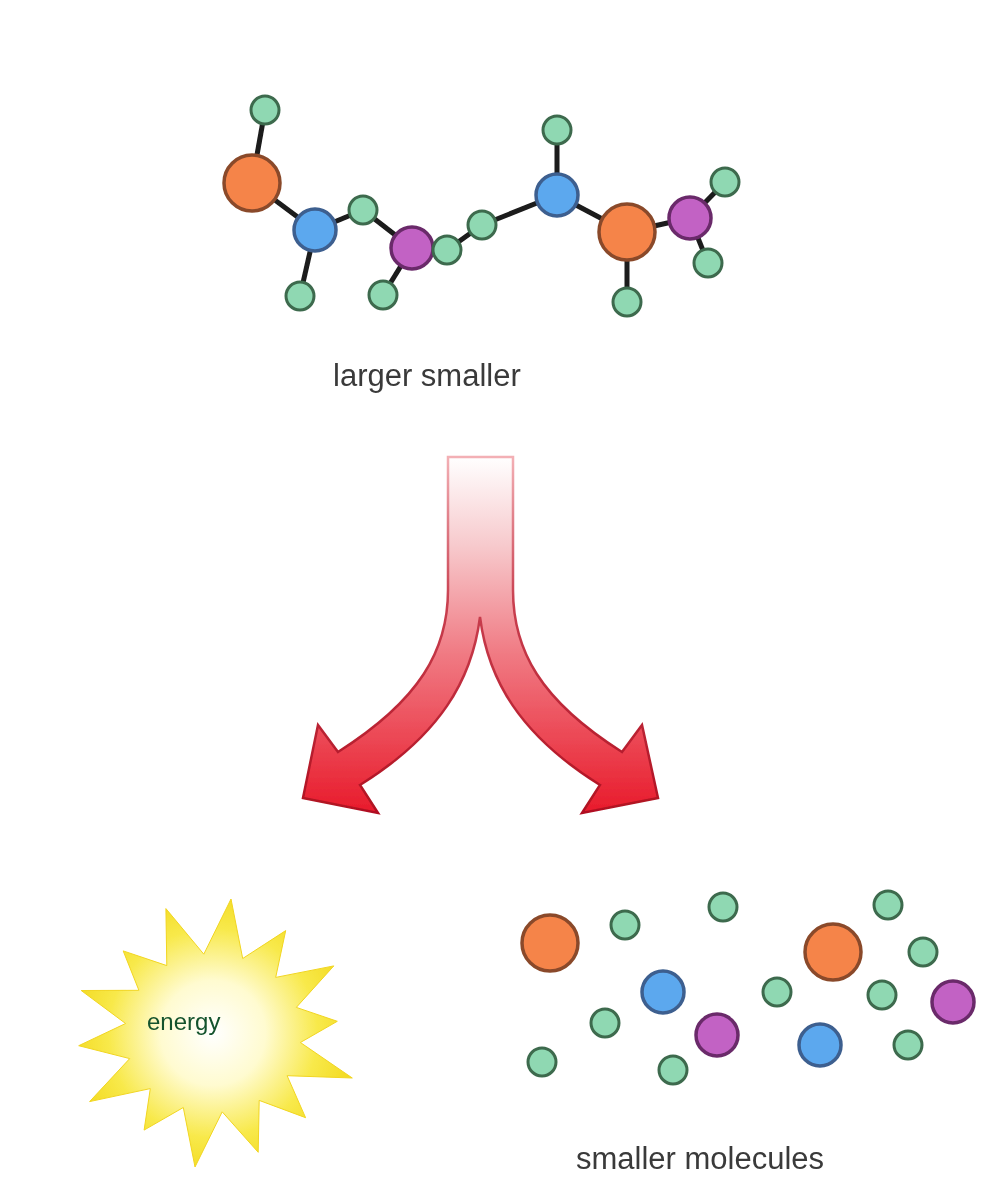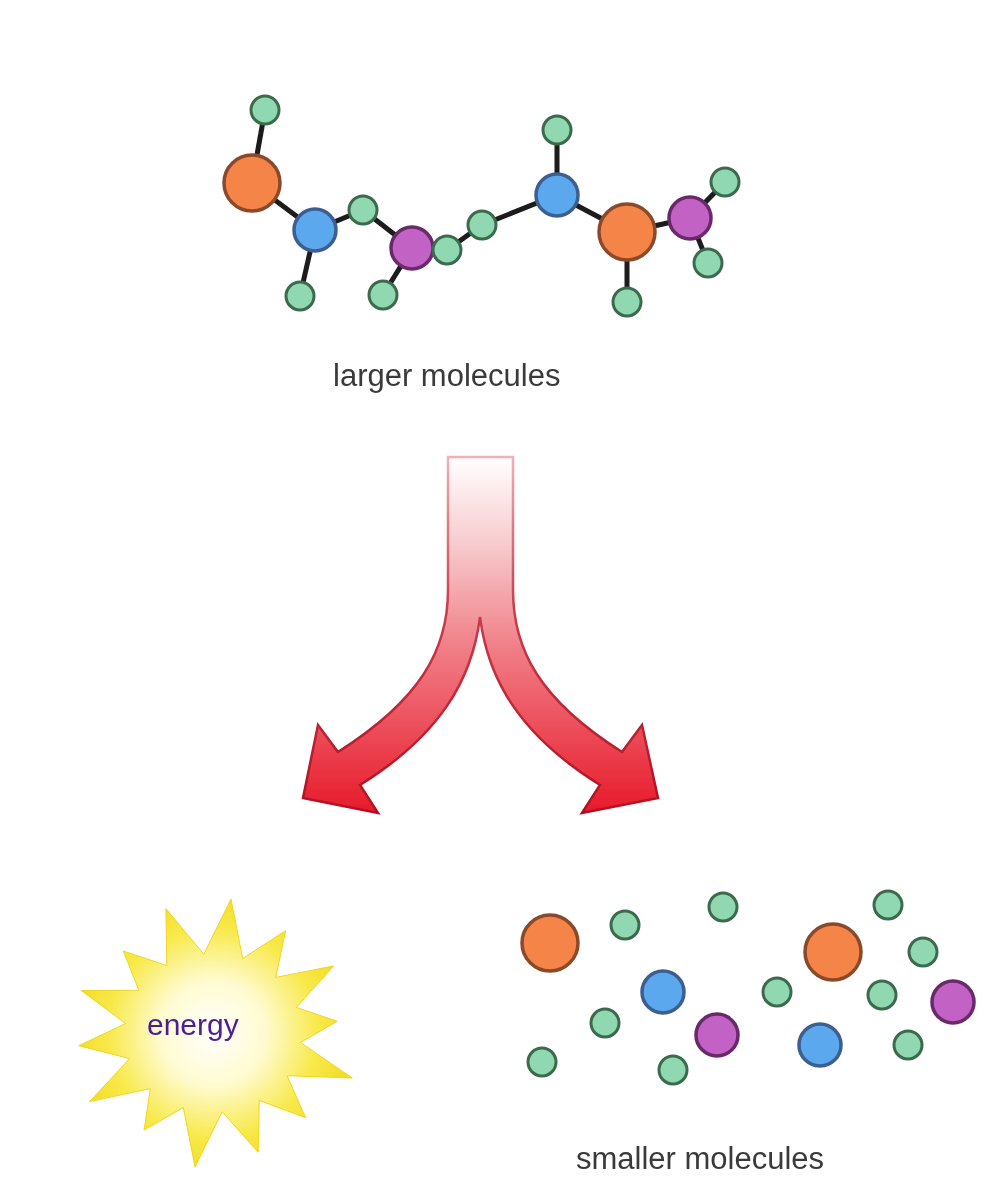--- a/index.html
+++ b/index.html
@@ -7,21 +7,21 @@
   #canvas { position: absolute; left: 0; top: 0; width: 1005px; height: 1200px; }
   .label {
     position: absolute;
     font-family: "Liberation Sans", "DejaVu Sans", sans-serif;
     color: #3a3a3a;
     font-size: 31px;
     white-space: nowrap;
     filter: blur(0.4px);
   }
   #label-larger { left: 333px; top: 358px; }
-  #label-energy { left: 147px; top: 1008px; color: #4c1d95; font-size: 30px; }
+  #label-energy { left: 147px; top: 1008px; color: #14532d; font-size: 24px; }
   #label-smaller { left: 576px; top: 1141px; text-align: center; }
 </style>
 </head>
 <body>
 
 <svg id="canvas" width="1005" height="1200" viewBox="0 0 1005 1200" xmlns="http://www.w3.org/2000/svg">
   <defs>
     <linearGradient id="arrowGrad" x1="0" y1="457" x2="0" y2="815" gradientUnits="userSpaceOnUse">
       <stop offset="0" stop-color="#ffffff"></stop>
       <stop offset="0.25" stop-color="#f7c9cc"></stop>
@@ -117,15 +117,15 @@
       <circle cx="833" cy="952" r="28" fill="#f5844a" stroke="#8a4a2a" stroke-width="3.5"></circle>
       <circle cx="888" cy="905" r="14" fill="#8fd8b2" stroke="#3d6a4d" stroke-width="3"></circle>
       <circle cx="923" cy="952" r="14" fill="#8fd8b2" stroke="#3d6a4d" stroke-width="3"></circle>
       <circle cx="882" cy="995" r="14" fill="#8fd8b2" stroke="#3d6a4d" stroke-width="3"></circle>
       <circle cx="953" cy="1002" r="21" fill="#c262c4" stroke="#6a2a6a" stroke-width="3.5"></circle>
       <circle cx="820" cy="1045" r="21" fill="#5ca8ee" stroke="#3d5f8f" stroke-width="3.5"></circle>
       <circle cx="908" cy="1045" r="14" fill="#8fd8b2" stroke="#3d6a4d" stroke-width="3"></circle>
     </g>
 </svg>
 
-<div class="label" id="label-larger">larger molecules</div>
+<div class="label" id="label-larger">larger smaller</div>
 <div class="label" id="label-energy">energy</div>
 <div class="label" id="label-smaller">smaller molecules</div>
 
 </body></html>

